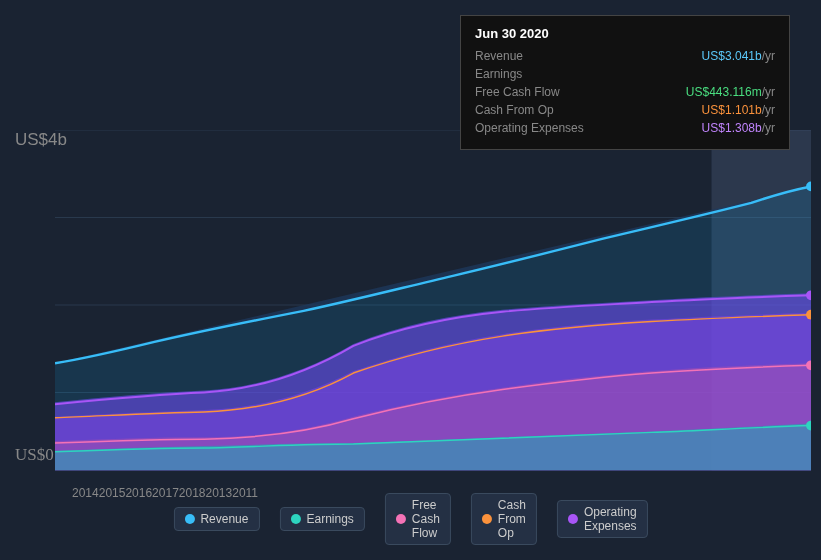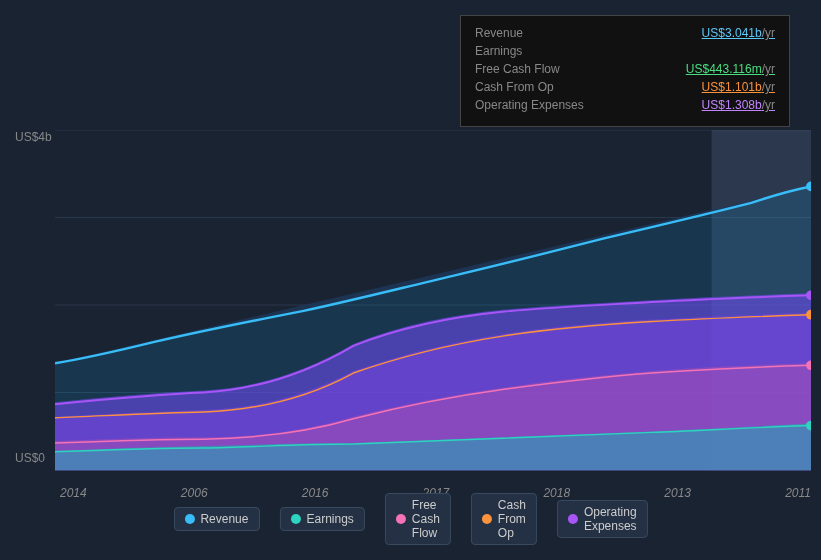--- a/index.html
+++ b/index.html
@@ -43,53 +43,50 @@
       margin-bottom: 4px;
       font-size: 12px;
     }
     .tooltip-label {
       color: #888;
       min-width: 120px;
     }
     .tooltip-value {
       color: #5bc8fa;
       text-align: center;
-      text-decoration: underline;
     }
     .tooltip-value.purple { color: #c084fc; margin-left: 9px; }
     .tooltip-value.green { color: #4ade80; margin-left: 29px; }
     .tooltip-value.orange { color: #fb923c; }
     .tooltip-value.white { color: #fff; }
     .tooltip-margin {
       color: #aaa;
       font-size: 12px;
     }
     .tooltip-margin span {
       color: #fff;
       font-weight: bold;
     }
 
     .y-axis-label {
       position: absolute;
       left: 15px;
       color: #888;
-      font-size: 12px;
+      font-size: 17px;
     }
     .y-axis-top { top: 130px; }
-    .y-axis-bottom { bottom: 95px; }
+    .y-axis-bottom { bottom: 95px; font-family: Liberation Serif, serif; }
 
     
     .x-axis {
       position: absolute;
       bottom: 60px;
-      left: 60px;
+      left: 72px;
       right: 10px;
       display: flex;
-      justify-content: space-between;
-      font-style: italic;
     }
     .x-label {
       color: #888;
       font-size: 12px;
     }
 
     
     .legend {
       position: absolute;
       bottom: 15px;
@@ -122,20 +119,21 @@
     .highlight-col {
       fill: rgba(100,120,160,0.25);
     }
   </style>
 </head>
 <body>
 
 <div class="chart-container">
 
   <div class="tooltip">
+    <div class="tooltip-title">Jun 30 2020</div>
     <div class="tooltip-row">
       <span class="tooltip-label">Revenue</span>
       <span class="tooltip-value">
         <span>US$3.041b</span><span style="color:#888">/yr</span>
       </span>
     </div>
     <div class="tooltip-row">
       <span class="tooltip-label">Earnings</span>
     </div>
     <div class="tooltip-row">
@@ -193,21 +191,21 @@
 
     <circle cx="760" cy="58" r="5" fill="#38bdf8"></circle>
     <circle cx="760" cy="170" r="5" fill="#a855f7"></circle>
     <circle cx="760" cy="190" r="5" fill="#fb923c"></circle>
     <circle cx="760" cy="242" r="5" fill="#f472b6"></circle>
     <circle cx="760" cy="304" r="5" fill="#2dd4bf"></circle>
   </svg>
 
   <div class="x-axis">
     <span class="x-label">2014</span>
-    <span class="x-label">2006</span>
+    <span class="x-label">2015</span>
     <span class="x-label">2016</span>
     <span class="x-label">2017</span>
     <span class="x-label">2018</span>
     <span class="x-label">2013</span>
     <span class="x-label">2011</span>
   </div>
 
   <div class="legend">
     <div class="legend-item">
       <div class="legend-dot" style="background:#38bdf8;"></div>

